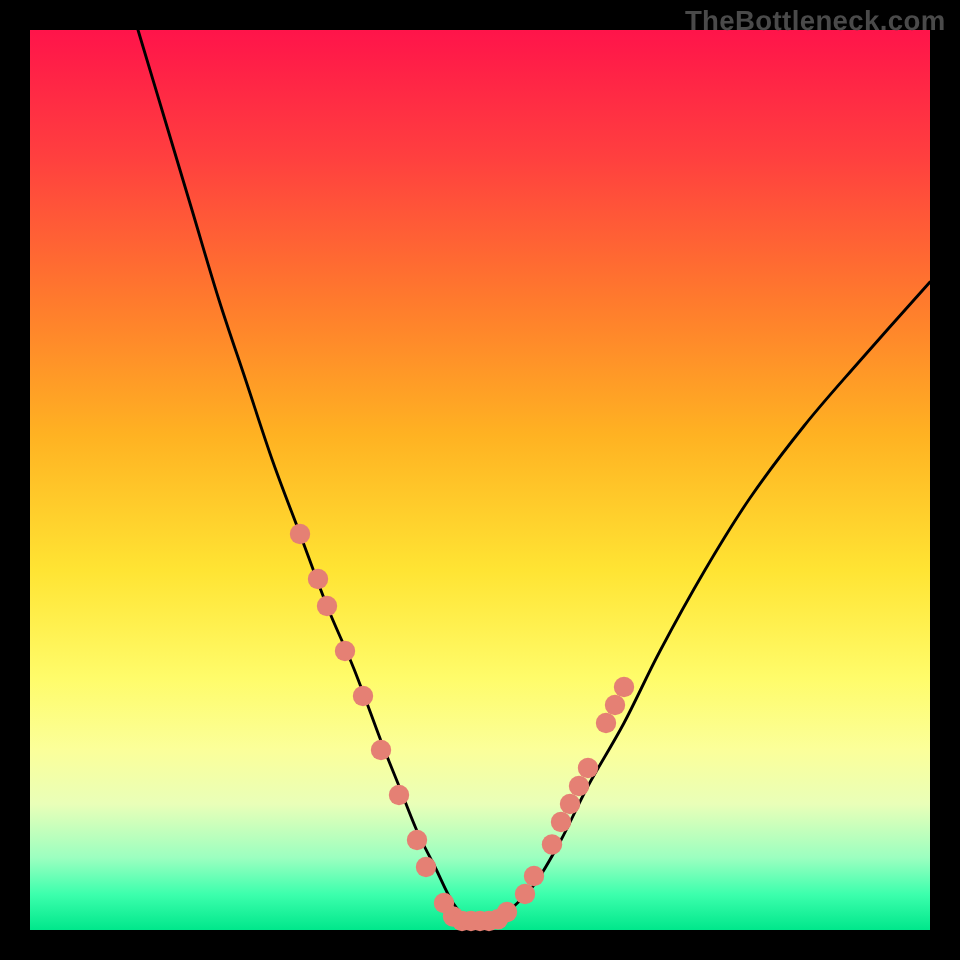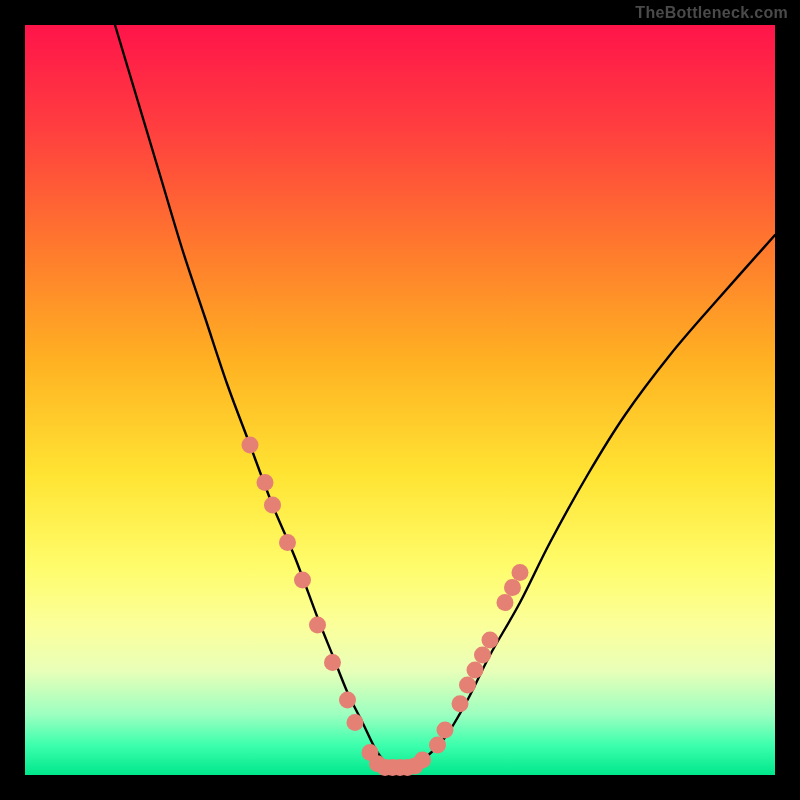--- a/index.html
+++ b/index.html
@@ -37,21 +37,21 @@
       #e9ffb8 86%,
       #9bffc0 92%,
       #3dffad 96%,
       #00e78b 100%
     );
   }
   .watermark {
     position: absolute;
     top: 4px;
     right: 12px;
-    font-size: 16px;
+    font-size: 23px;
     font-weight: 600;
     color: #4a4a4a;
     letter-spacing: 0.3px;
   }
   svg.curve {
     position: absolute;
     left: 0;
     top: 0;
     width: 750px;
     height: 750px;

